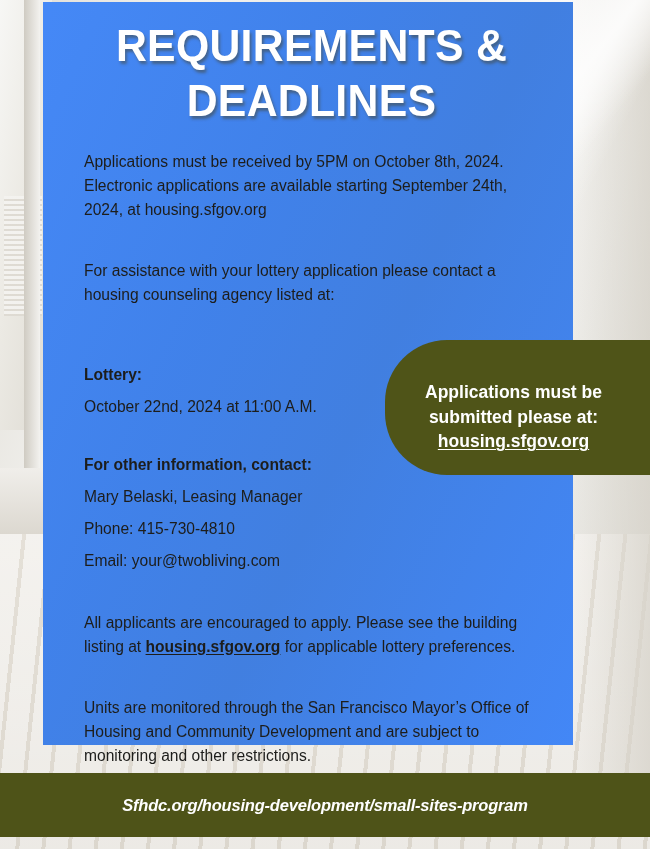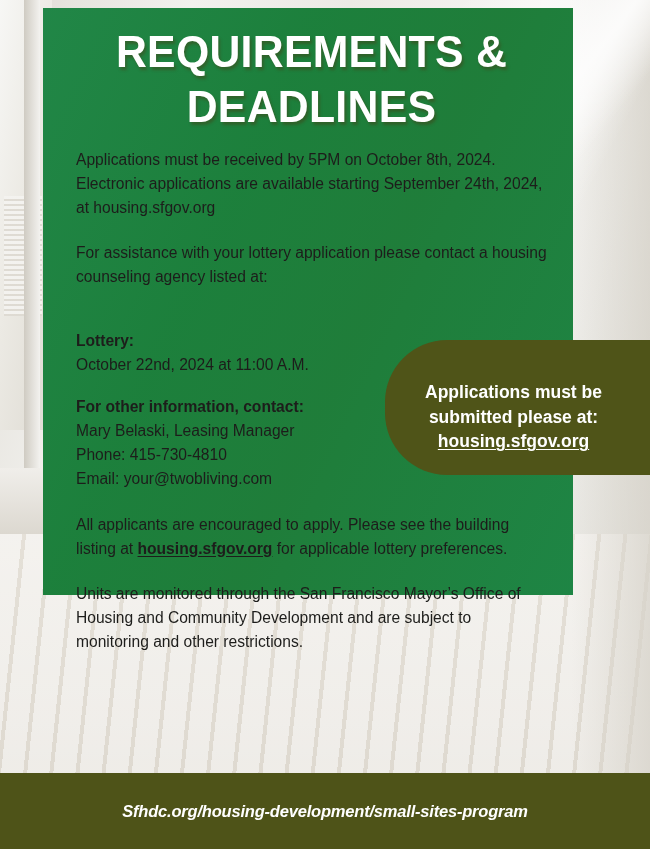--- a/index.html
+++ b/index.html
@@ -99,24 +99,24 @@
     top: 0px;
     width: 78px;
     height: 780px;
     background: linear-gradient(to right, rgba(236,234,229,0), rgba(214,210,201,0.75));
   }
 
   
   .green-panel {
     position: absolute;
     left: 43px;
-    top: 8px;
+    top: 2px;
     width: 530px;
-    height: 587px;
-    background: #15803d;
+    height: 743px;
+    background: #3b82f6;
   }
   .green-panel::after {
     content: "";
     position: absolute;
     inset: 0;
     background: linear-gradient(115deg,
       rgba(255,255,255,0.05) 0%,
       rgba(150,120,40,0.06) 35%,
       rgba(120,100,30,0.10) 58%,
       rgba(255,255,255,0.04) 100%);
@@ -144,21 +144,21 @@
     text-shadow: 2px 3px 3px rgba(70,60,20,0.45);
   }
 
   
   .body-text {
     color: #1d1d1b;
     font-size: 15.6px;
     line-height: 1.55;
   }
   .body-text p {
-    margin: 0;
+    margin: 8px;
   }
   .gap-lg { height: 21px; }
   .gap-md { height: 18px; }
 
   .link-line {
     font-weight: 700;
     text-decoration: underline;
     text-underline-offset: 2px;
     letter-spacing: -0.1px;
   }
@@ -201,21 +201,21 @@
     text-underline-offset: 2px;
     white-space: nowrap;
   }
 
   
   .footer-bar {
     position: absolute;
     left: 0;
     top: 773px;
     width: 650px;
-    height: 76px;
+    height: 64px;
     background: #4e5318;
     display: flex;
     align-items: center;
     justify-content: center;
   }
   .footer-text {
     color: #ffffff;
     font-size: 16.5px;
     font-weight: 700;
     font-style: italic;

